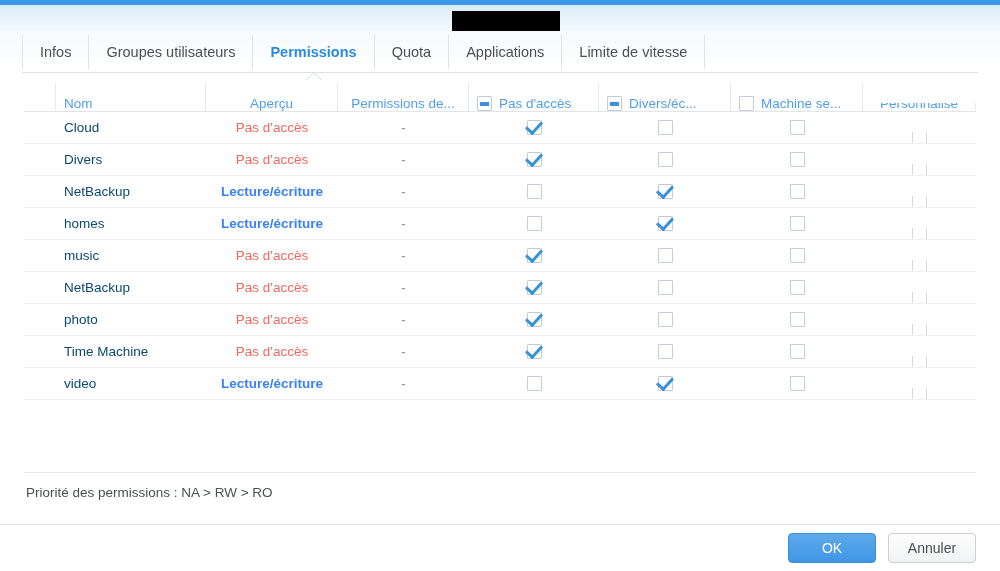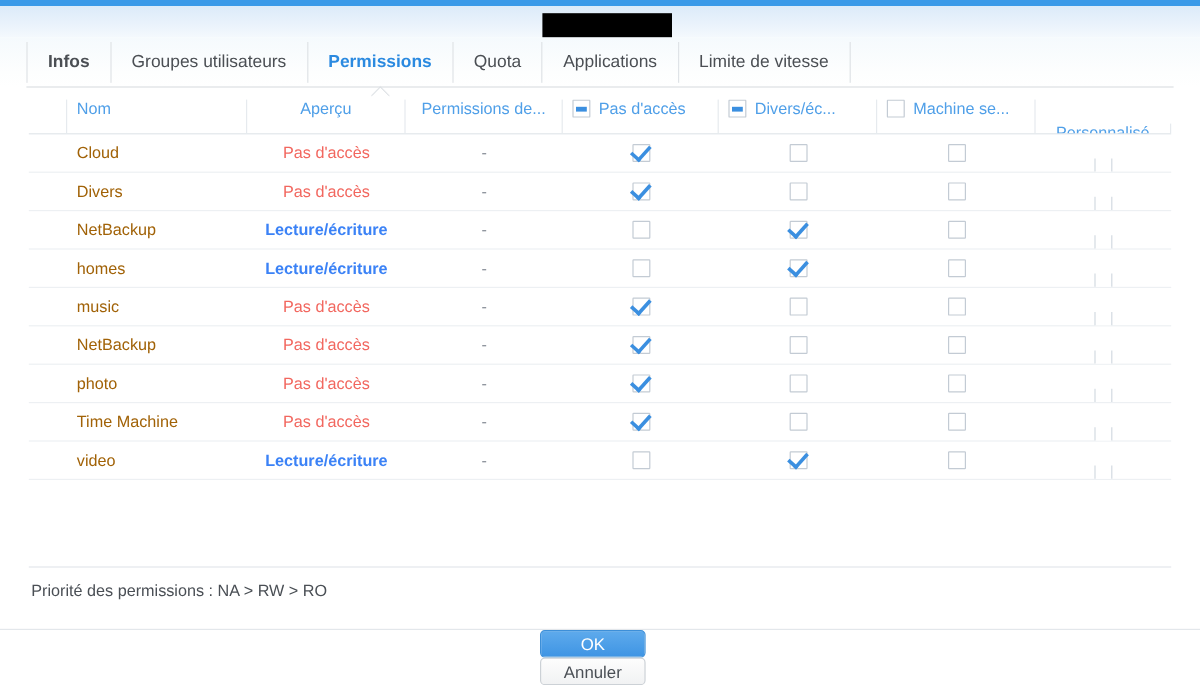--- a/index.html
+++ b/index.html
@@ -56,21 +56,21 @@
     padding: 0 17px;
     font-size: 14.5px;
     color: #4b4f54;
     position: relative;
     border-right: 1px solid #dfe3e7;
     white-space: nowrap;
     cursor: default;
     height: 34px;
     align-self: center;
   }
-  .tab:first-child { border-left: 1px solid #dfe3e7; font-weight: bold; }
+  .tab:first-child { border-left: 1px solid #dfe3e7; }
   .tab.active {
     color: #2b8ae0;
     font-weight: bold;
   }
   .tab-caret {
     position: absolute;
     left: 50%;
     bottom: -12px;
     transform: translateX(-50%);
     width: 0; height: 0;
@@ -96,21 +96,21 @@
 
   .thead {
     display: flex;
     height: 28px;
     align-items: stretch;
     border-bottom: 1px solid #e2e6ea;
     background: #ffffff;
   }
   .th {
     display: flex;
-    align-items: flex-start;
+    align-items: flex-end;
     font-size: 13.5px;
     color: #4f9fe8;
     box-sizing: border-box;
     border-right: 1px solid #e6eaee;
     padding: 0 8px;
     white-space: nowrap;
     overflow: hidden;
     cursor: default;
   }
   .th.first { border-left: none; border-right: 1px solid #e6eaee; }
@@ -128,21 +128,21 @@
     display: flex;
     align-items: center;
     font-size: 13.5px;
     color: #4a4f55;
     box-sizing: border-box;
     padding: 0 8px;
     white-space: nowrap;
     overflow: hidden;
   }
   .td.center { justify-content: center; }
-  .td.name { color: #a16207; }
+  .td.name { color: #0c4a6e; }
   .td.preview { justify-content: center; font-size: 13.5px; }
   .preview-na { color: #f2675f; }
   .preview-rw { color: #3b82f6; font-weight: bold; }
   .td.dash { justify-content: center; color: #8a9099; }
 
   
   .c-gap   { width: 32px; flex: 0 0 32px; }
   .c-name  { width: 150px; flex: 0 0 150px; }
   .c-prev  { width: 132px; flex: 0 0 132px; }
   .c-perm  { width: 131px; flex: 0 0 131px; }
@@ -216,21 +216,20 @@
   .btnbar {
     position: absolute;
     left: 0; top: 525px;
     width: 1000px; height: 46px;
     background: #ffffff;
     display: flex;
     align-items: center;
     justify-content: flex-end;
     padding-right: 24px;
     box-sizing: border-box;
-    flex-direction: column;
   }
   .btn {
     height: 30px;
     min-width: 88px;
     border-radius: 4px;
     font-size: 14px;
     display: flex;
     align-items: center;
     justify-content: center;
     box-sizing: border-box;

